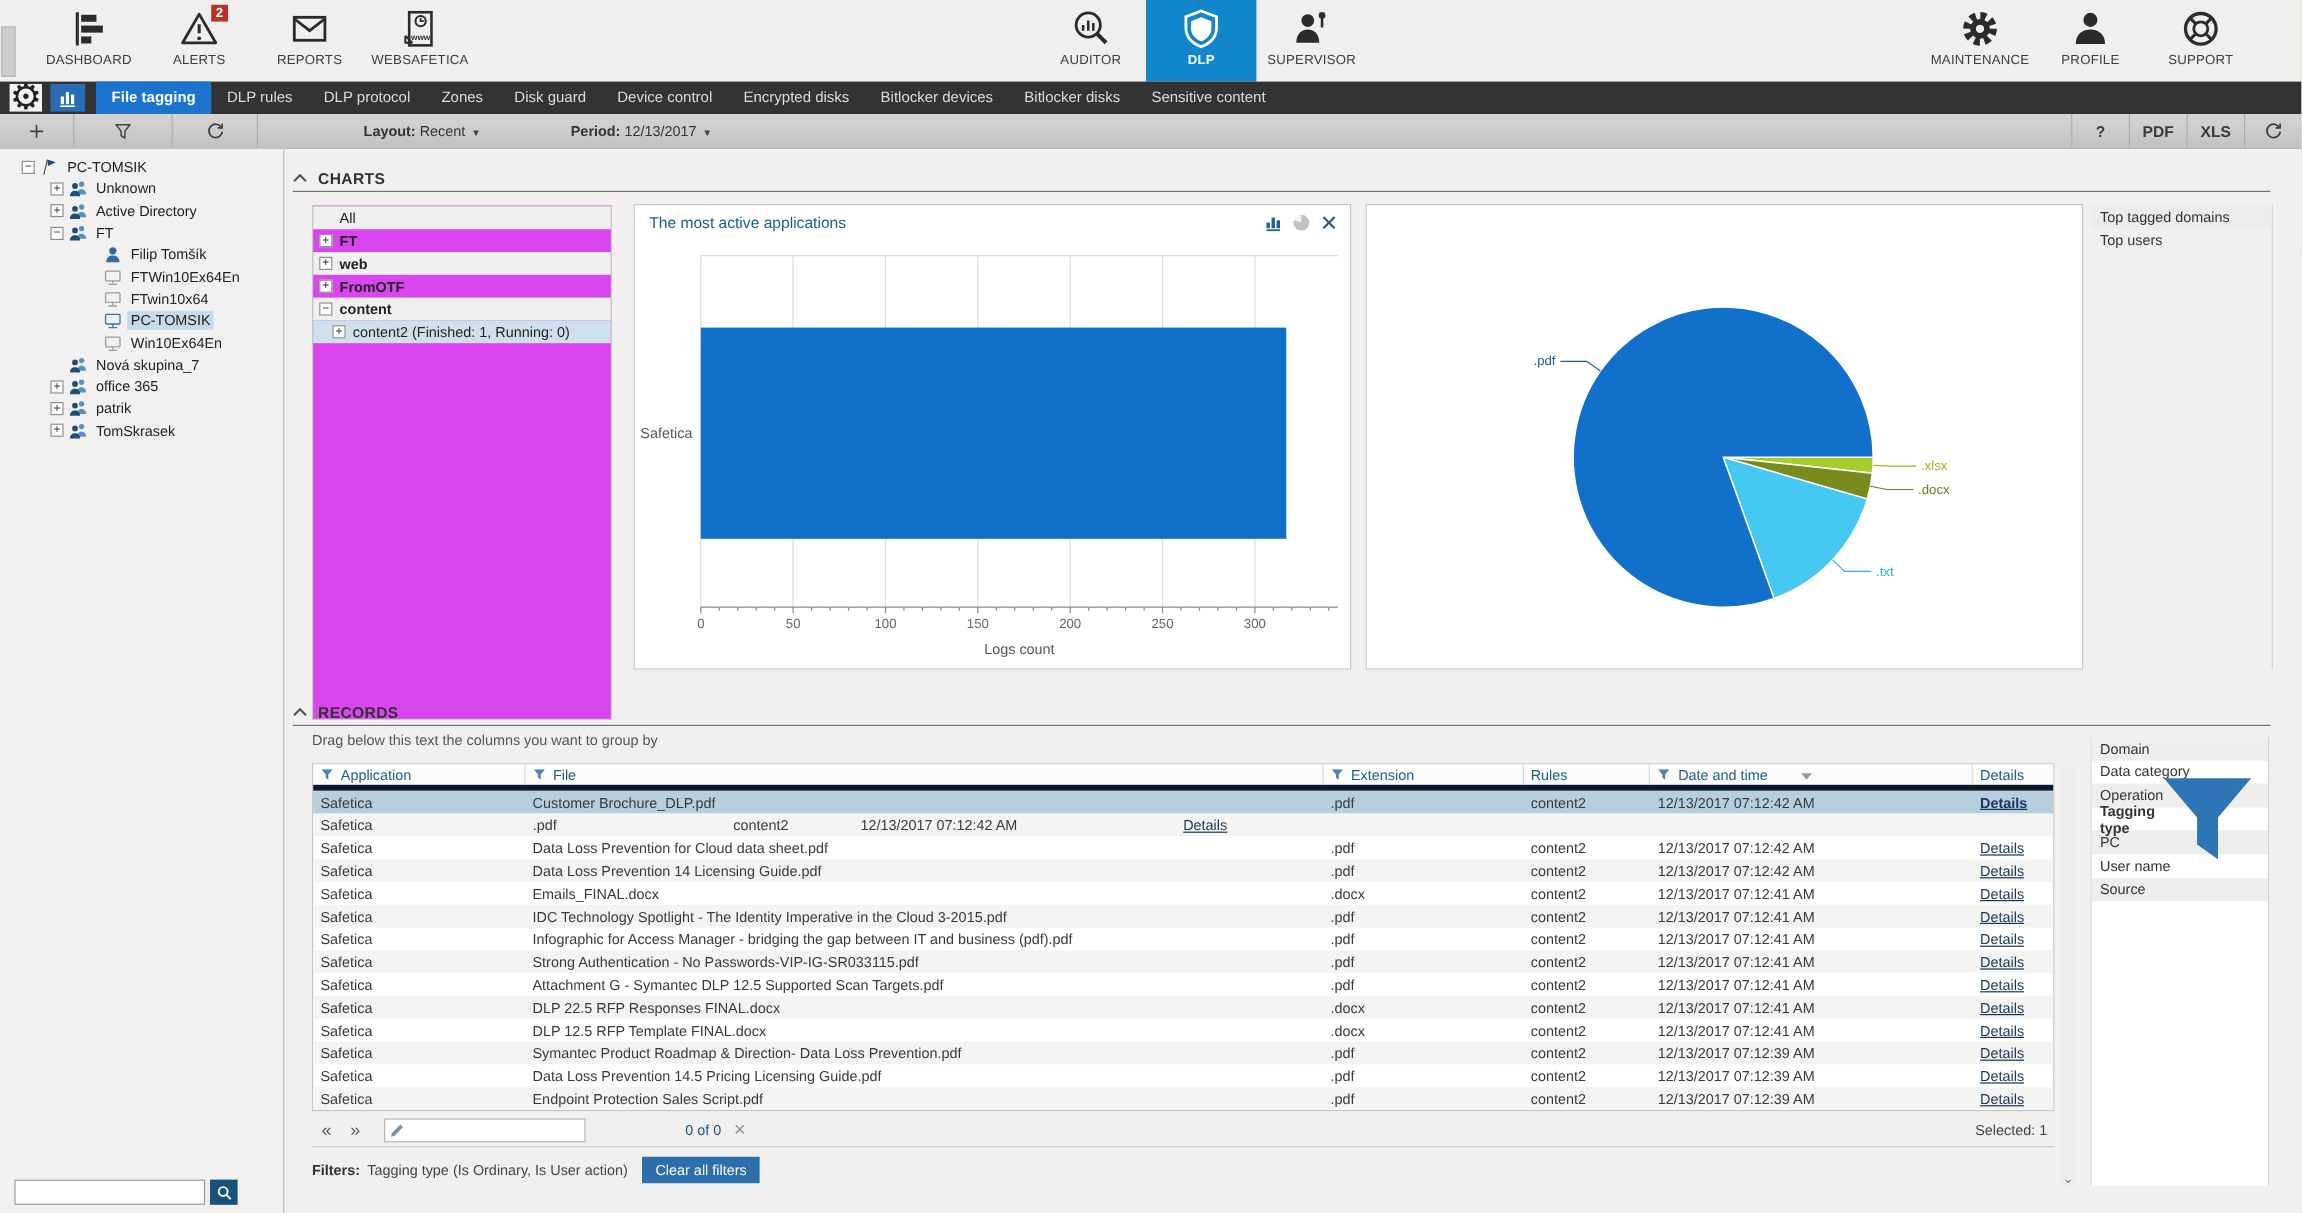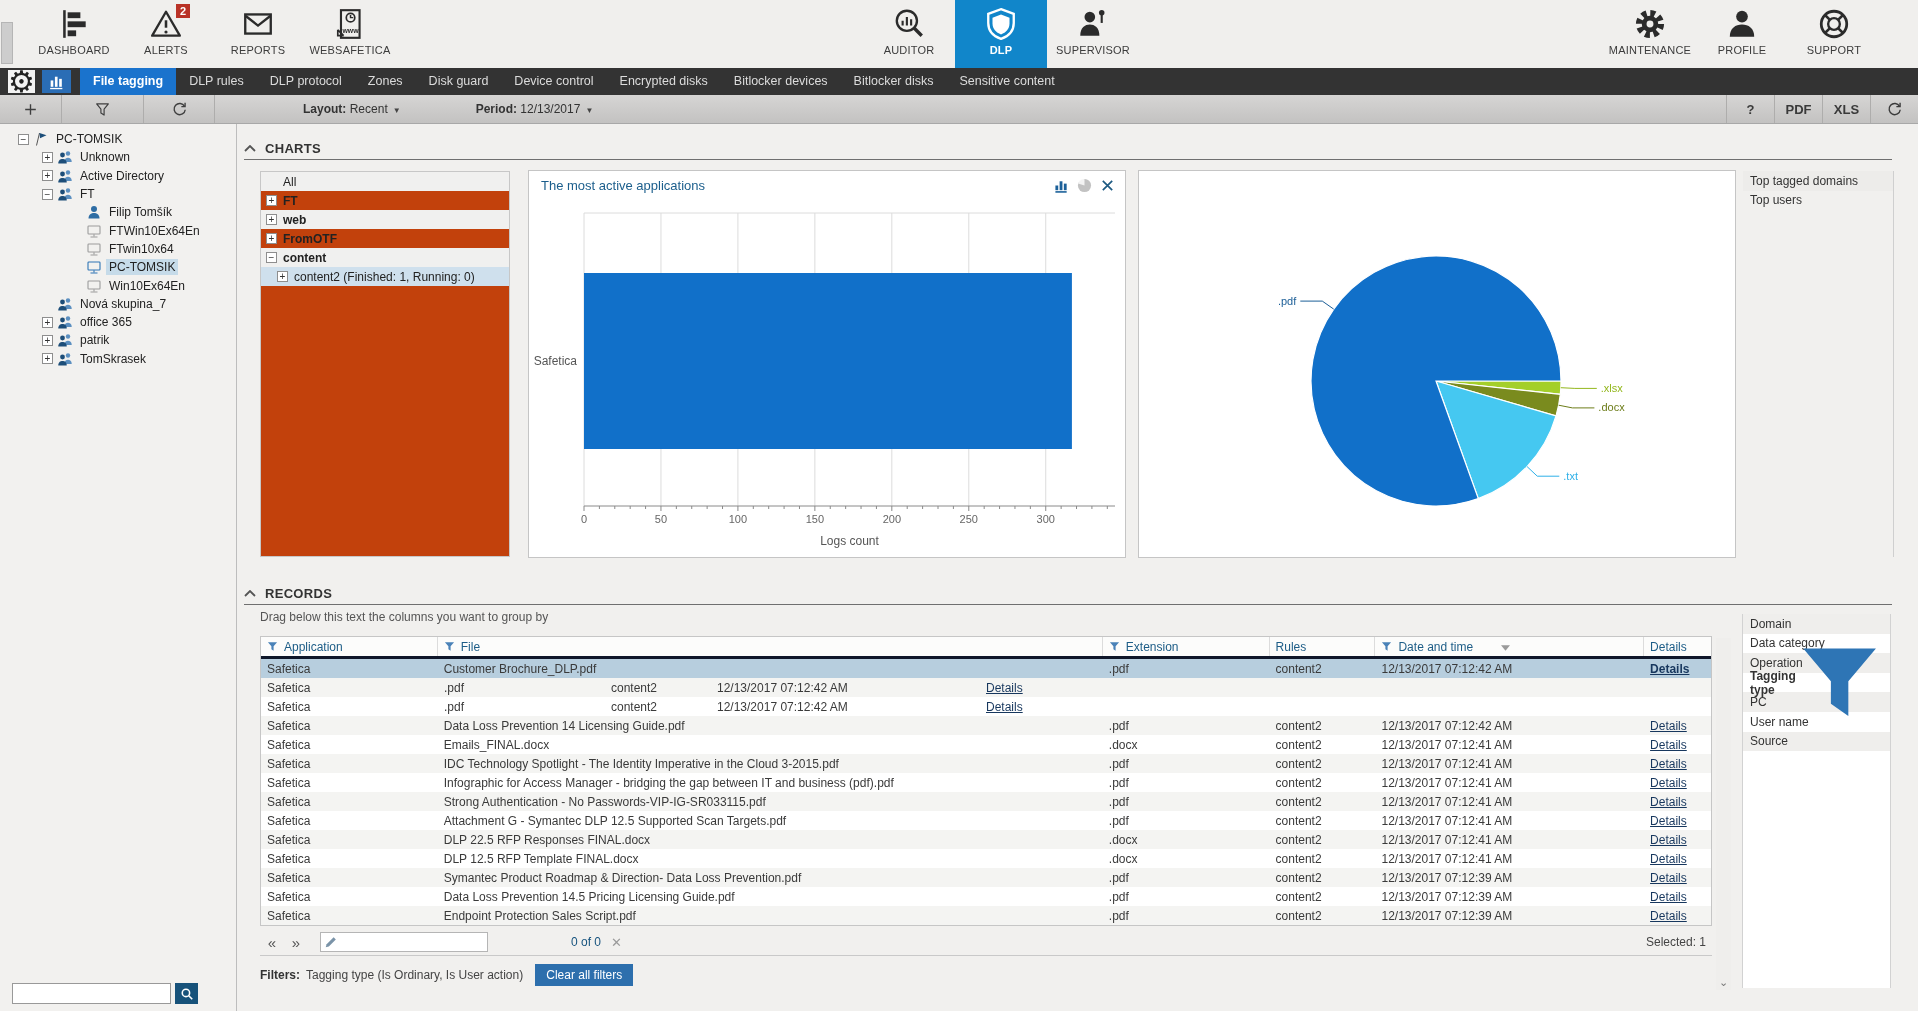--- a/index.html
+++ b/index.html
@@ -65,21 +65,21 @@
   .search-btn svg{width:14px;height:14px;}
 
   
   .section-head{height:23px;border-bottom:1px solid #6f6f6f;display:flex;align-items:center;}
   .section-head .chev{margin-right:9px;display:flex;cursor:pointer;}
   .section-head .stitle{font-weight:bold;font-size:13px;color:#333;letter-spacing:.3px;}
   .charts-head{left:244px;top:137px;width:1648px;}
   .records-head{left:244px;top:582px;width:1648px;}
 
   
-  .charts-tree{left:260px;top:171px;width:250px;height:386px;background:#c2410c;border:1px solid #c7c7c7;}
+  .charts-tree{left:260px;top:171px;width:250px;height:429px;background:#d946ef;border:1px solid #c7c7c7;}
   .crow{height:19px;display:flex;align-items:center;padding-left:5px;cursor:pointer;white-space:nowrap;color:#222;}
   .crow.stripe{background:#f0f0ef;}
   .crow.selected{background:#cfe0ed;}
   .crow b{font-weight:bold;}
   .crow .expander{margin-right:6px;}
   .crow .exp-spacer{width:17px;}
   .crow.lvl1{padding-left:16px;}
 
   
   .panel{background:#fff;border:1px solid #c5c5c5;}
@@ -102,21 +102,21 @@
                border-left:1px solid #d2d2d2;border-right:1px solid #d2d2d2;}
   .rrow{height:19.6px;display:flex;align-items:center;padding:0 7px;color:#333;cursor:pointer;}
   .rrow.stripe{background:#efeeec;}
   .rrow.filtered{font-weight:bold;}
   .rrow .rfill{flex:1;}
   .rrow svg{width:12px;height:12px;}
 
   
   .group-hint{left:260px;top:610px;color:#555;}
   .grid{left:260px;top:636px;width:1452px;border:1px solid #c6c6c6;background:#fff;}
-  .grid-head{height:22px;display:flex;background:#fcfcfb;border-bottom:3px solid #0f172a;}
+  .grid-head{height:22px;display:flex;background:#fcfcfb;border-bottom:5px solid #0f172a;}
   .hcell{display:flex;align-items:center;padding:0 6px;border-right:1px solid #dcdcdc;
          color:#1d5d87;cursor:pointer;overflow:hidden;white-space:nowrap;}
   .hcell:last-child{border-right:none;}
   .hcell svg{width:11px;height:11px;margin-right:6px;flex:none;color:#4a82b8;}
   .hcell .sort{margin-left:28px;color:#9a9a9a;}
   .hcell .sort svg{width:9px;height:6px;color:#9a9a9a;margin:0;}
   .grow{height:19px;display:flex;align-items:center;cursor:pointer;color:#3a3a3a;}
   .grow.stripe{background:#f4f4f2;}
   .grow.selected{background:#b7cede;}
   .gcell{padding:0 6px;overflow:hidden;white-space:nowrap;text-overflow:clip;}
@@ -722,20 +722,21 @@
         </div>
         <div class="grow stripe">
           <div class="gcell" style="width: 177px;">Safetica</div>
           <div class="gcell" style="width: 167px;">.pdf</div>
           <div class="gcell" style="width: 106px;">content2</div>
           <div class="gcell" style="width: 269px;">12/13/2017 07:12:42 AM</div>
           <div class="gcell" style="width: 67px;"><span class="details-link">Details</span></div>
         </div>
         <div class="grow">
           <div class="gcell" style="width: 177px;">Safetica</div>
+          <div class="gcell" style="width: 666px;">Data Loss Prevention for Cloud data sheet.pdf</div>
           <div class="gcell" style="width: 167px;">.pdf</div>
           <div class="gcell" style="width: 106px;">content2</div>
           <div class="gcell" style="width: 269px;">12/13/2017 07:12:42 AM</div>
           <div class="gcell" style="width: 67px;"><span class="details-link">Details</span></div>
         </div>
         <div class="grow stripe">
           <div class="gcell" style="width: 177px;">Safetica</div>
           <div class="gcell" style="width: 666px;">Data Loss Prevention 14 Licensing Guide.pdf</div>
           <div class="gcell" style="width: 167px;">.pdf</div>
           <div class="gcell" style="width: 106px;">content2</div>

